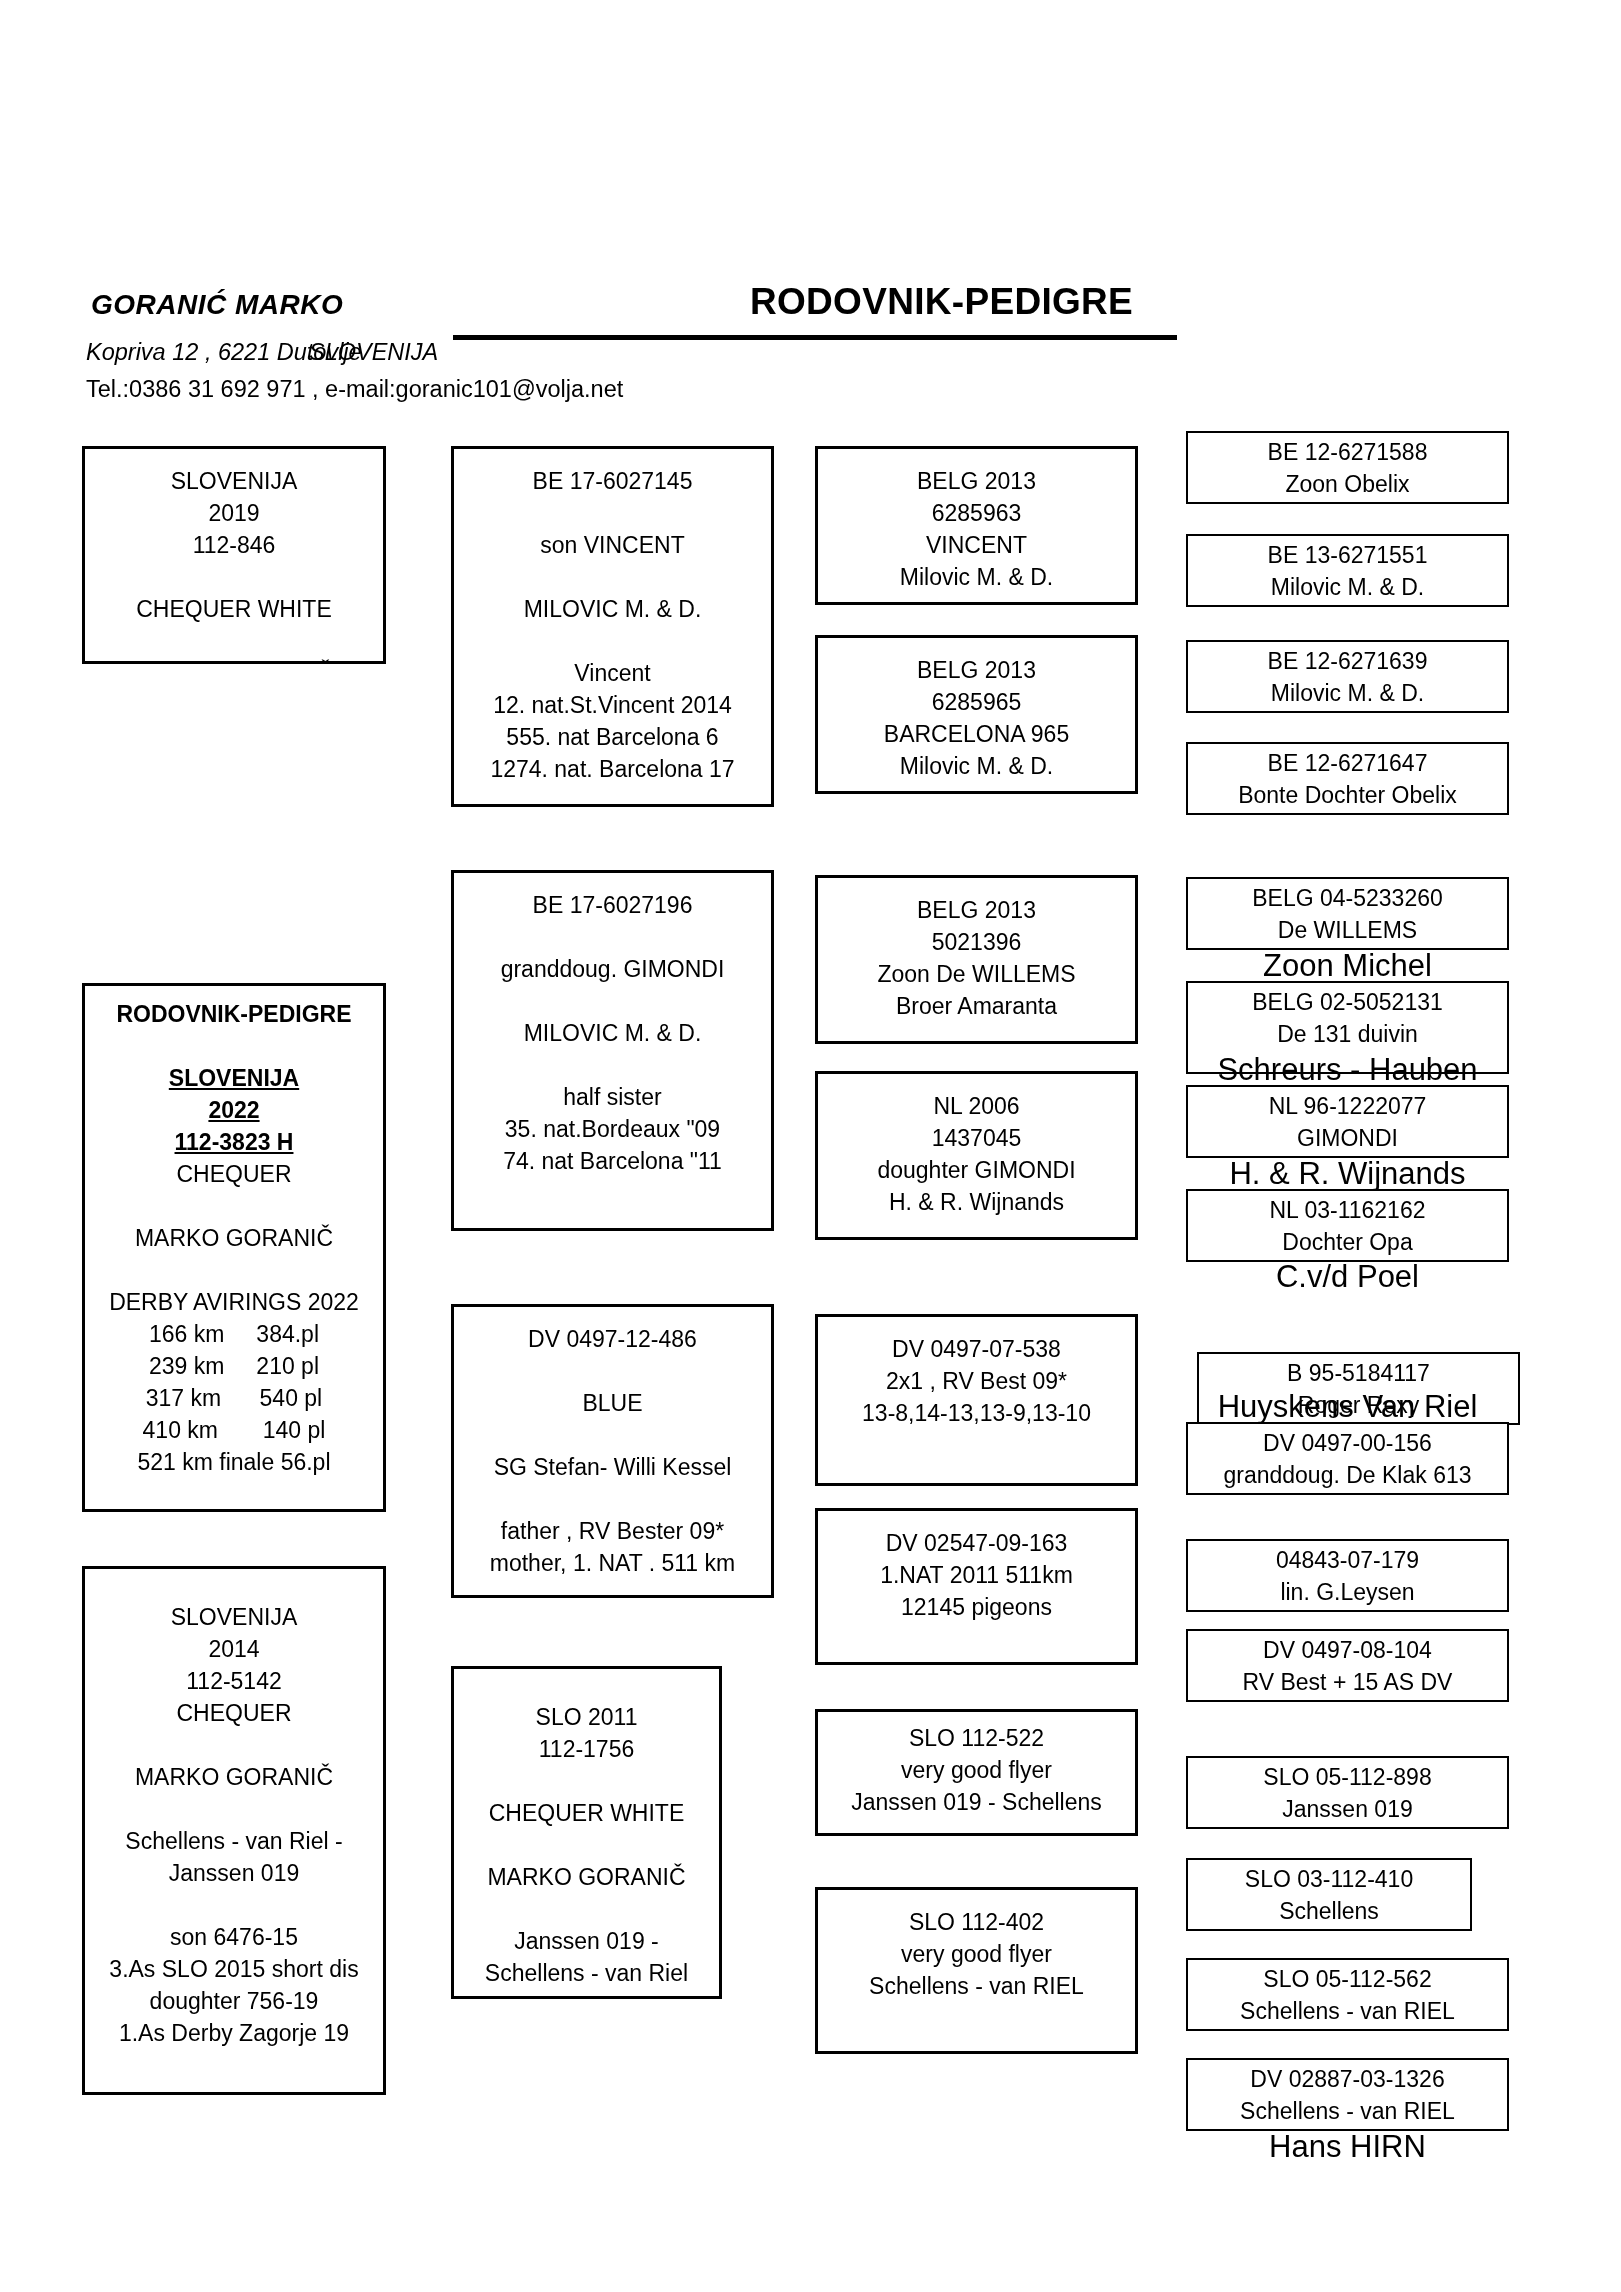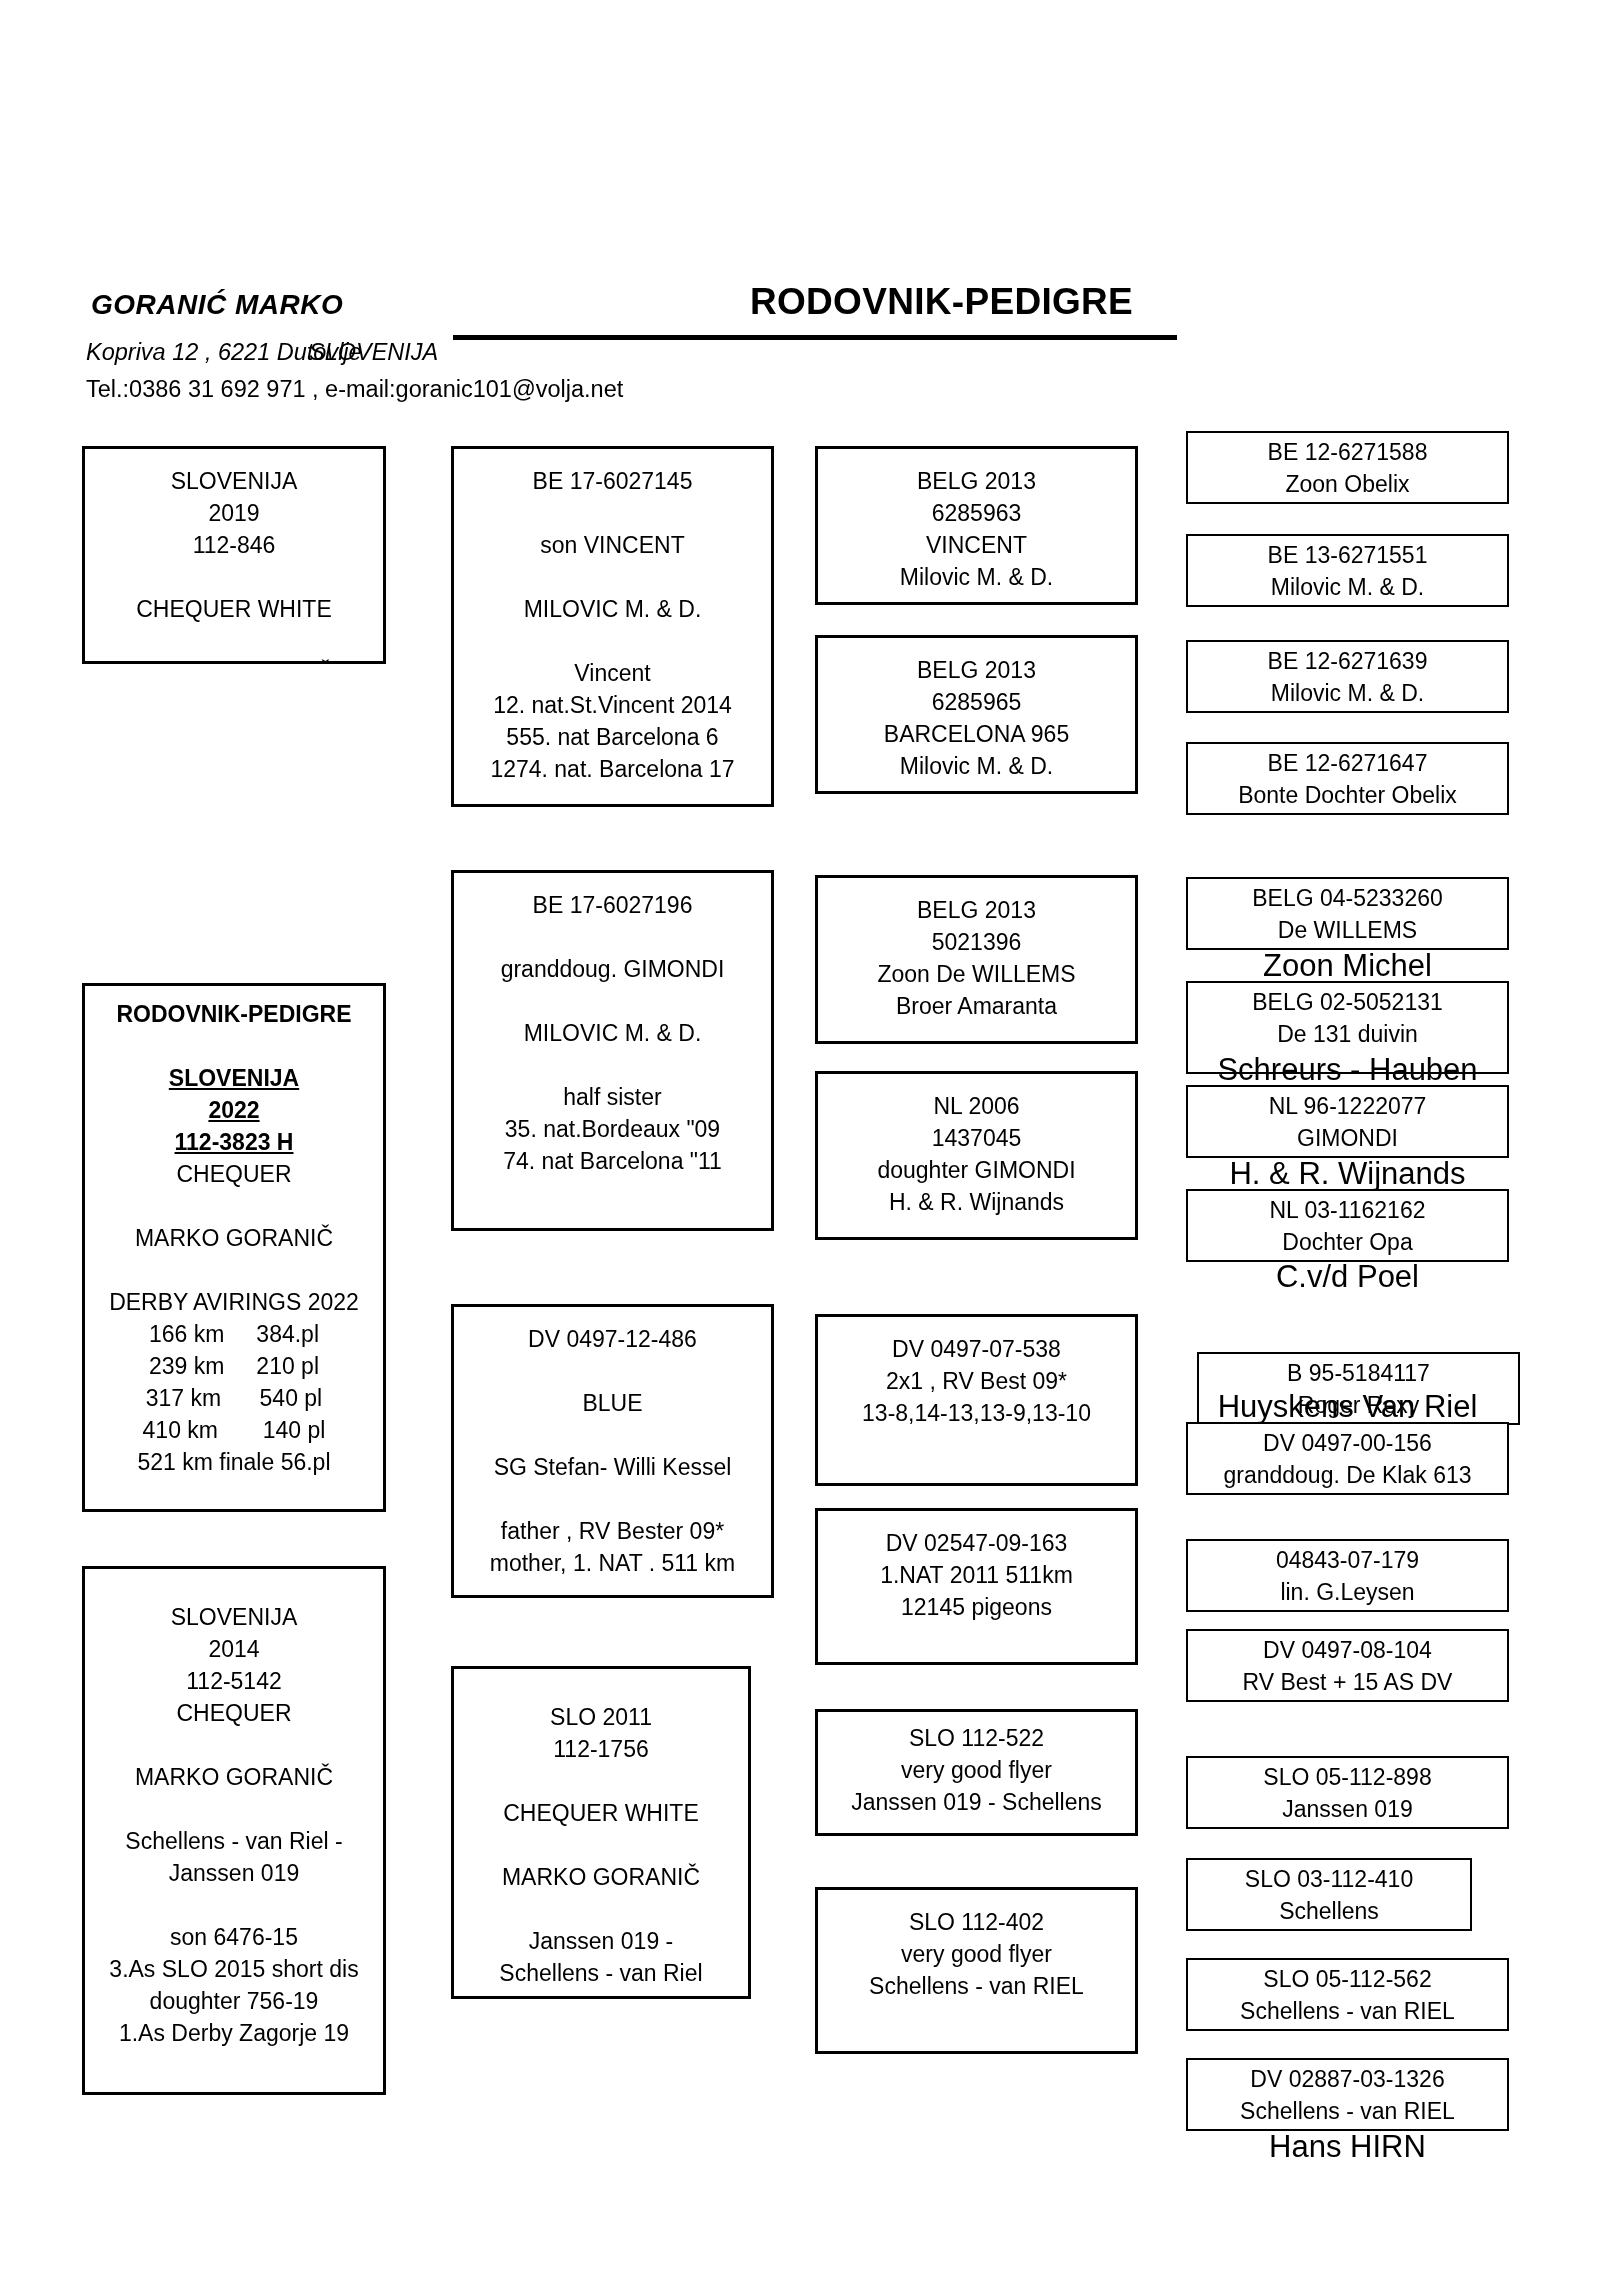--- a/index.html
+++ b/index.html
@@ -197,21 +197,21 @@
   <span class="ln">DV 0497-12-486</span>
   <span class="gap"></span>
   <span class="ln">BLUE</span>
   <span class="gap"></span>
   <span class="ln">SG Stefan- Willi Kessel</span>
   <span class="gap"></span>
   <span class="ln">father , RV Bester 09*</span>
   <span class="ln">mother, 1. NAT . 511 km</span>
 </div>
 
-<div class="pbox thickbox" style="left:451px; top:1666px; width:300px; height:333px;">
+<div class="pbox thickbox" style="left:451px; top:1666px; width:271px; height:333px;">
   <span class="gap"></span>
   <span class="ln">SLO 2011</span>
   <span class="ln">112-1756</span>
   <span class="gap"></span>
   <span class="ln">CHEQUER WHITE</span>
   <span class="gap"></span>
   <span class="ln">MARKO GORANIČ</span>
   <span class="gap"></span>
   <span class="ln">Janssen 019 -</span>
   <span class="ln">Schellens - van Riel</span>

